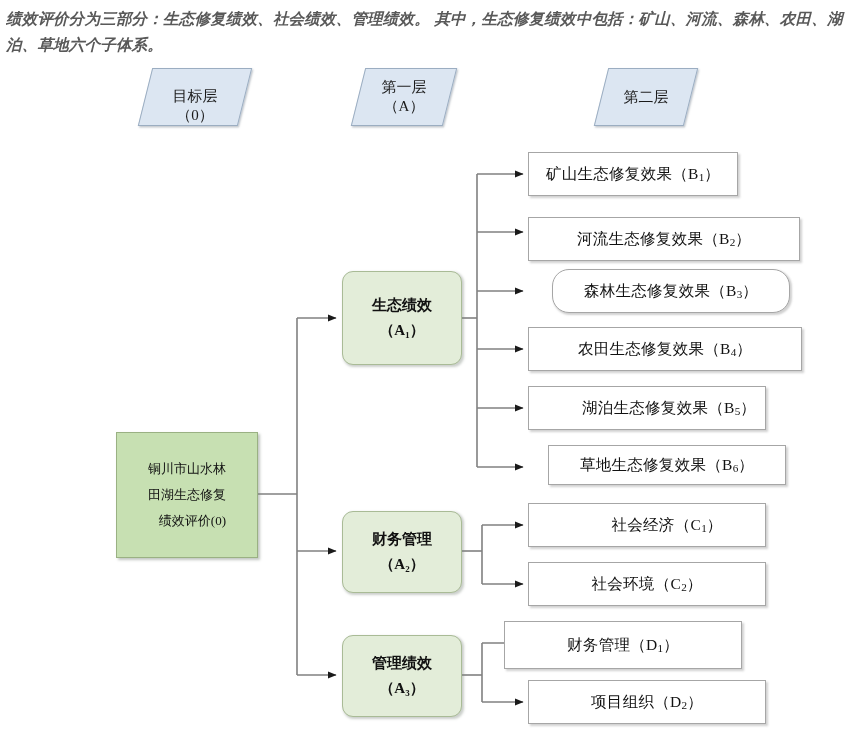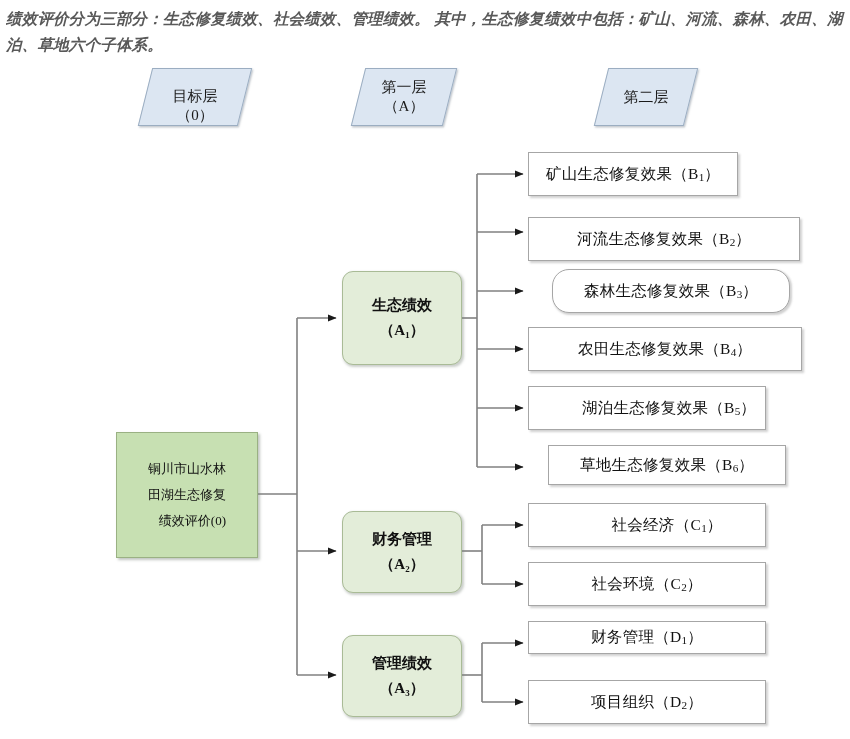--- a/index.html
+++ b/index.html
@@ -249,21 +249,21 @@
     <span>社会经济</span>（<span>C</span><sub>1</sub>）
   </span>
 </div>
 
 <div class="leaf" style="left:528px; top:562px; width:238px; height:44px;align-items:center;">
   <span class="txt">
     <span>社会环境</span>（<span>C</span><sub>2</sub>）
   </span>
 </div>
 
-<div class="leaf" style="left:528px; top:621px; width:238px; height:33px;">
+<div class="leaf" style="left:504px; top:621px; width:238px; height:48px;">
   <span class="txt">
     <span>财务管理</span>（<span>D</span><sub>1</sub>）
   </span>
 </div>
 
 <div class="leaf" style="left:528px; top:680px; width:238px; height:44px;">
   <span class="txt">
     <span>项目组织</span>（<span>D</span><sub>2</sub>）
   </span>
 </div>

